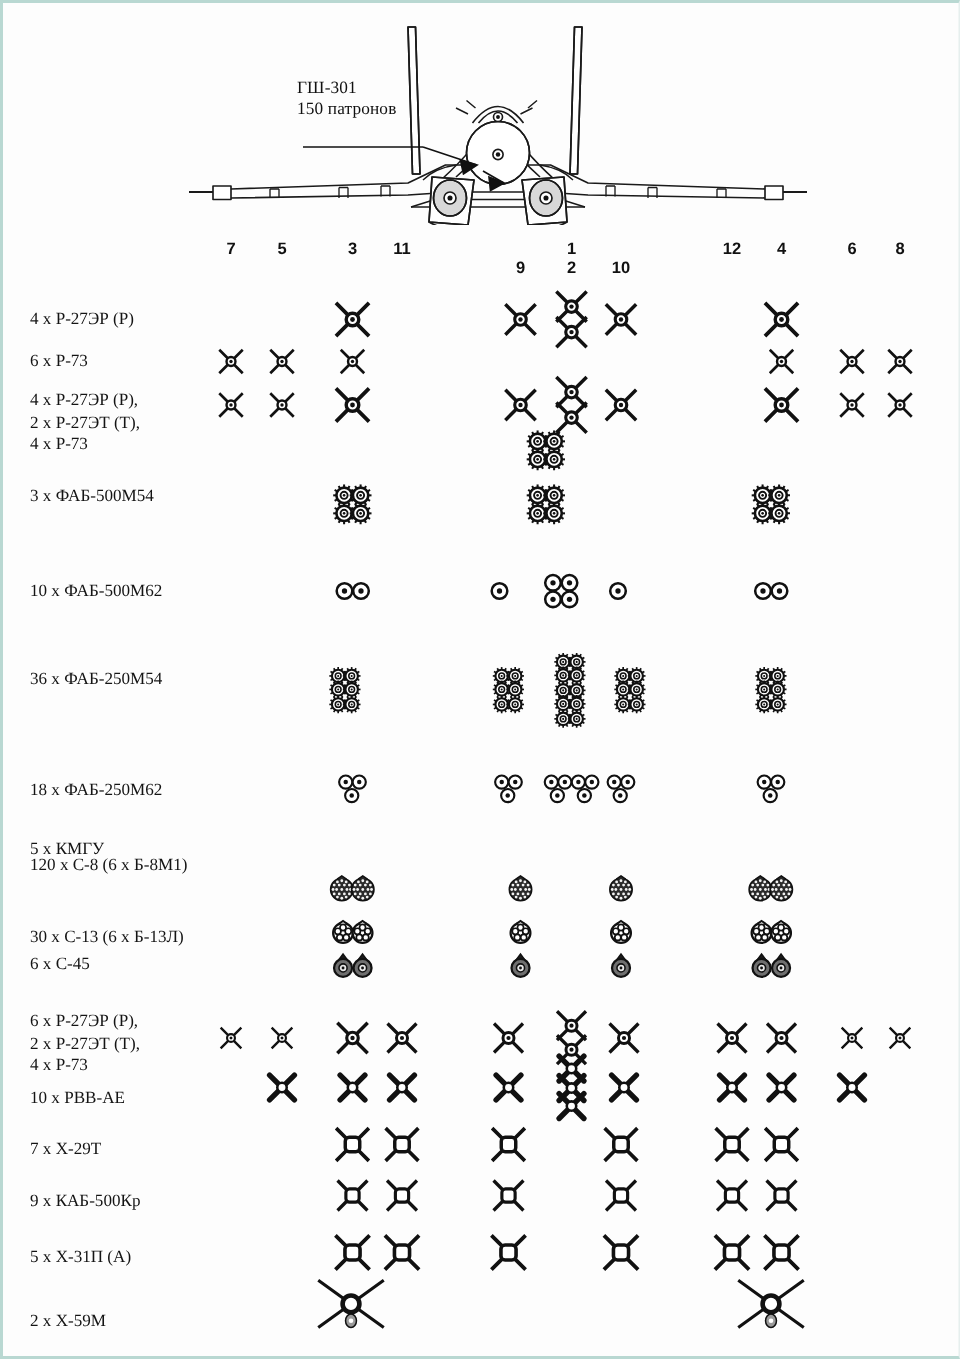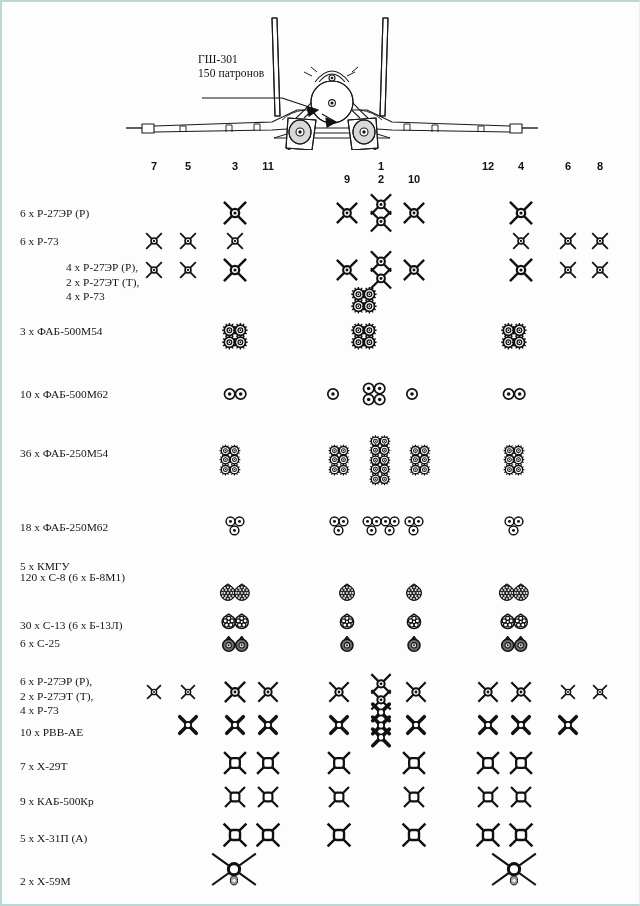--- a/index.html
+++ b/index.html
@@ -143,21 +143,21 @@
       <div class="stn" style="left: 379px; top: 158px;">1</div>
       <div class="stn" style="left: 379px; top: 171px;">2</div>
       <div class="stn" style="left: 412px; top: 171px;">10</div>
       <div class="stn" style="left: 486px; top: 158px;">12</div>
       <div class="stn" style="left: 519px; top: 158px;">4</div>
       <div class="stn" style="left: 566px; top: 158px;">6</div>
       <div class="stn" style="left: 598px; top: 158px;">8</div>
     </div>
 
   <div id="rows">
-      <div class="rowlabel" style="top: 204px;">6 x Р-27ЭР (Р)</div>
+      <div class="rowlabel" style="top: 204px;">4 x Р-27ЭР (Р)</div>
       <div class="cell" style="left: 233px; top: 211px;">
         <div style="margin-top:0">
           <svg class="ic" width="24" height="24" viewBox="0 0 24 24">
             <path d="M0.9599999999999991 0.9599999999999991 L23.04 23.04 M23.04 0.9599999999999991 L0.9599999999999991 23.04" stroke="#111" stroke-width="2.52" fill="none" stroke-linecap="butt"></path>
             <circle cx="12" cy="12" r="4.199999999999999" fill="#fff" stroke="#111" stroke-width="2.2800000000000002"></circle>
             <circle cx="12" cy="12" r="1.5959999999999996" fill="#111"></circle>
           </svg>
         </div>
       </div>
       <div class="cell" style="left: 345px; top: 211px;">
@@ -251,21 +251,21 @@
       </div>
       <div class="cell" style="left: 598px; top: 239px;">
         <div style="margin-top:0">
           <svg class="ic" width="17" height="17" viewBox="0 0 17 17">
             <path d="M0.6799999999999997 0.6799999999999997 L16.32 16.32 M16.32 0.6799999999999997 L0.6799999999999997 16.32" stroke="#111" stroke-width="1.785" fill="none" stroke-linecap="butt"></path>
             <circle cx="8.5" cy="8.5" r="2.9749999999999996" fill="#fff" stroke="#111" stroke-width="1.615"></circle>
             <circle cx="8.5" cy="8.5" r="1.1304999999999998" fill="#111"></circle>
           </svg>
         </div>
       </div>
-      <div class="rowlabel" style="top: 258px; margin-left: 46px;">4 x Р-27ЭР (Р),
+      <div class="rowlabel" style="top: 258px;">4 x Р-27ЭР (Р),
 2 x Р-27ЭТ (Т),
 4 x Р-73</div>
       <div class="cell" style="left: 152px; top: 268px;">
         <div style="margin-top:0">
           <svg class="ic" width="17" height="17" viewBox="0 0 17 17">
             <path d="M0.6799999999999997 0.6799999999999997 L16.32 16.32 M16.32 0.6799999999999997 L0.6799999999999997 16.32" stroke="#111" stroke-width="1.785" fill="none" stroke-linecap="butt"></path>
             <circle cx="8.5" cy="8.5" r="2.9749999999999996" fill="#fff" stroke="#111" stroke-width="1.615"></circle>
             <circle cx="8.5" cy="8.5" r="1.1304999999999998" fill="#111"></circle>
           </svg>
         </div>
@@ -1832,21 +1832,21 @@
               <circle cx="7.5" cy="7.5" r="2.0250000000000004" fill="#fff" stroke="#111" stroke-width="1.125"></circle>
               <circle cx="7.499999999999999" cy="3.87" r="2.0250000000000004" fill="#fff" stroke="#111" stroke-width="1.125"></circle>
               <circle cx="10.952335154151408" cy="6.37826831041894" r="2.0250000000000004" fill="#fff" stroke="#111" stroke-width="1.125"></circle>
               <circle cx="9.633660465821677" cy="10.436731689581059" r="2.0250000000000004" fill="#fff" stroke="#111" stroke-width="1.125"></circle>
               <circle cx="5.366339534178323" cy="10.436731689581059" r="2.0250000000000004" fill="#fff" stroke="#111" stroke-width="1.125"></circle>
               <circle cx="4.047664845848592" cy="6.37826831041894" r="2.0250000000000004" fill="#fff" stroke="#111" stroke-width="1.125"></circle>
             </svg>
           </div>
         </div>
       </div>
-      <div class="rowlabel" style="top: 634px;">6 x С-25</div>
+      <div class="rowlabel" style="top: 634px;">6 x С-45</div>
       <div class="cell" style="left: 233px; top: 643px;">
         <div class="rowgrp">
           <div style="margin-left:0">
             <svg class="ic" width="15" height="16.8" viewBox="0 0 15 16.8">
               <path d="M4.199999999999999 3.8999999999999986 L7.5 -0.6000000000000014 L10.8 3.8999999999999986 Z" fill="#1c1c1c" stroke="#111" stroke-width="1"></path>
               <circle cx="7.5" cy="8.7" r="6" fill="#6f6f6f" stroke="#111" stroke-width="1.5"></circle>
               <circle cx="7.5" cy="8.7" r="2.7" fill="#e8e8e8" stroke="#111" stroke-width="1.05"></circle>
               <circle cx="7.5" cy="8.7" r="0.96" fill="#111"></circle>
             </svg>
           </div>

